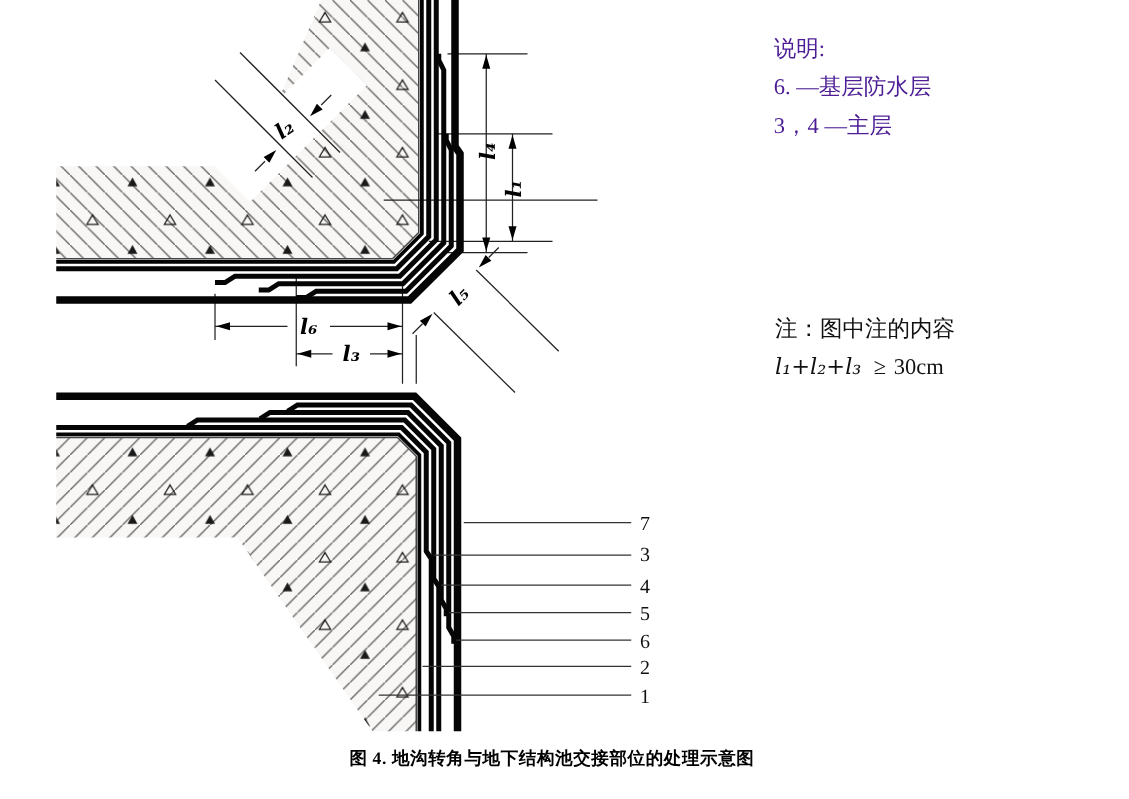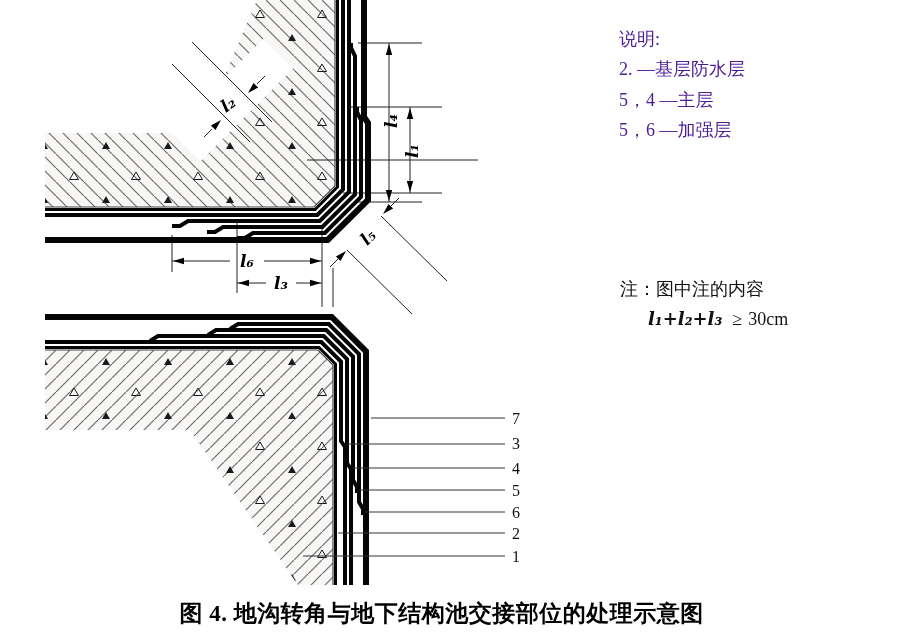--- a/index.html
+++ b/index.html
@@ -4,26 +4,26 @@
 <style>
   html,body{margin:0;padding:0;background:#ffffff;}
   .stage{position:relative;width:903px;height:639px;background:#ffffff;overflow:hidden;
          font-family:"Liberation Serif","DejaVu Serif",serif;}
   .drawing-svg{position:absolute;left:0;top:0;}
   
   .legend-block{position:absolute;left:619px;top:24px;width:280px;color:#4c1d95;}
   .legend-title{font-size:18px;line-height:30px;}
   .legend-item{font-size:18px;line-height:30.5px;white-space:nowrap;}
   .note-block{position:absolute;left:620px;top:248px;width:280px;color:#111;}
-  .note-title{font-size:18px;line-height:30px;margin-top:26px;}
+  .note-title{font-size:18px;line-height:30px;}
   .formula{font-size:18px;line-height:30.5px;white-space:nowrap;}
-  .formula .lhs{font-style:italic;font-weight:700;font-family:"DejaVu Serif",serif;margin-left:28px;}
+  .formula .lhs{font-style:italic;font-weight:400;font-family:"DejaVu Serif",serif;}
   .formula .rel{padding:0 6px 0 10px;}
   .caption{position:absolute;left:0;top:598px;width:883px;text-align:center;
-           font-weight:bold;font-size:23px;color:#000;letter-spacing:0.5px;}
+           font-weight:bold;font-size:14px;color:#000;letter-spacing:0.5px;}
   
   text.dim-label{font-family:"DejaVu Serif",serif;font-style:italic;font-weight:700;
                  font-size:17px;fill:#000;}
   text.leader-num{font-family:"Liberation Serif",serif;font-size:16px;fill:#111;}
 </style>
 </head>
 <body>
 
 <div class="stage">
 
@@ -146,23 +146,22 @@
     <text class="leader-num" x="512" y="449">3</text>
     <text class="leader-num" x="512" y="474">4</text>
     <text class="leader-num" x="512" y="496">5</text>
     <text class="leader-num" x="512" y="518">6</text>
     <text class="leader-num" x="512" y="539">2</text>
     <text class="leader-num" x="512" y="562">1</text>
   </svg>
 
   <div class="legend-block">
     <div class="legend-title">说明:</div>
-    <div class="legend-item">2. —基层防水层</div>
-    <div class="legend-item">5，4 —主层</div>
-    <div class="legend-item">5，6 —加强层</div>
+    <div class="legend-item">6. —基层防水层</div>
+    <div class="legend-item">3，4 —主层</div>
   </div>
 
   <div class="note-block">
     <div class="note-title">注：图中注的内容</div>
     <div class="formula">
       <span class="lhs">l₁+l₂+l₃</span><span class="rel">≥</span><span class="rhs">30cm</span>
     </div>
   </div>
 
   <div class="caption">图 4.  地沟转角与地下结构池交接部位的处理示意图</div>

